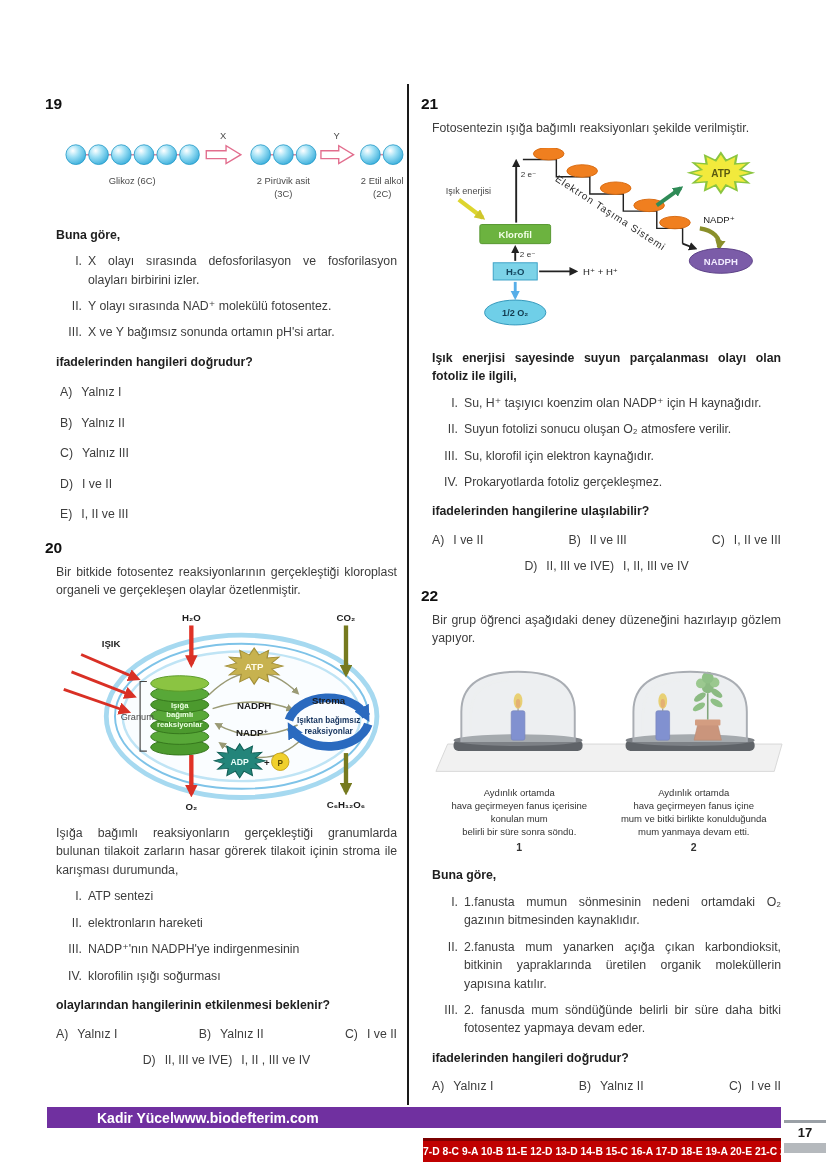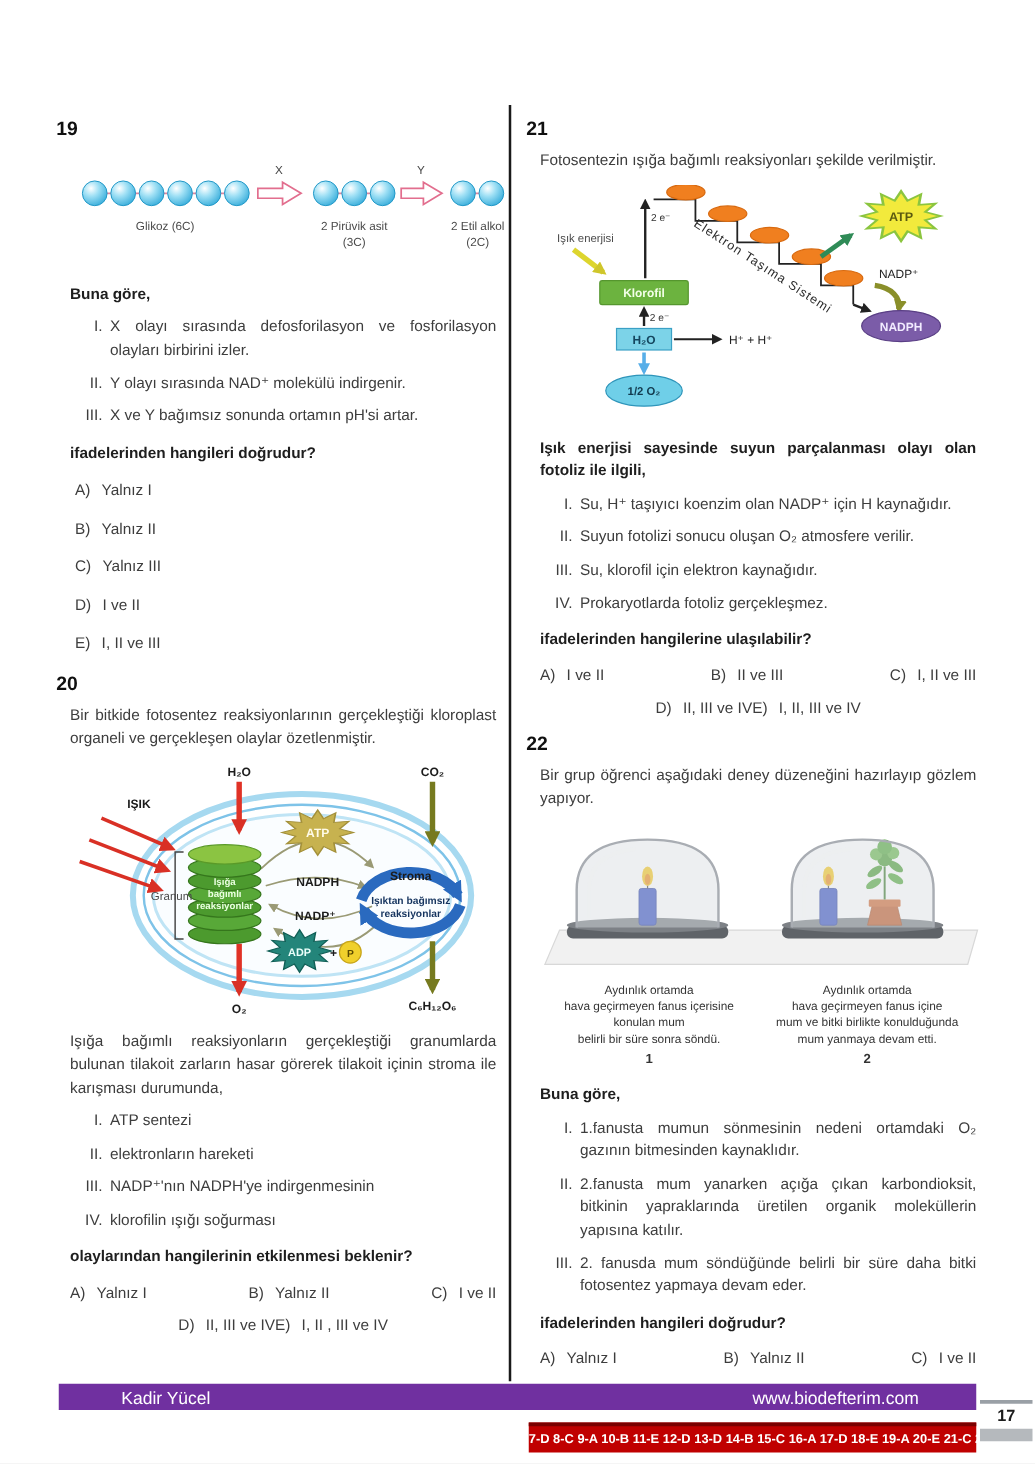--- a/index.html
+++ b/index.html
@@ -26,22 +26,22 @@
   .opt-row{display:flex;justify-content:space-between;margin:10px 0 4px;}
   .opt-row .opt{display:flex;}
   .opt-row2{display:flex;justify-content:center;margin:8px 0 4px;}
   .fig{margin:10px 0 4px;text-align:center;}
   .jar-captions{display:flex;margin-top:3px;}
   .jar-cap{width:50%;text-align:center;font-size:9.5px;line-height:1.4;color:#333;}
   .jar-cap .num{font-weight:bold;font-size:10.5px;margin-top:1px;}
   .answer-key{margin-top:16px;background:#C00000;border-top:3px solid #7a0000;color:#fff;font-weight:bold;
         font-size:10.3px;text-align:center;padding:3px 0 2px;white-space:nowrap;}
   .footer-band{position:absolute;left:47px;top:1107px;width:734px;height:21px;background:#7030A0;color:#fff;
-        display:flex;align-items:center;justify-content:space-between;padding:0 46px 0 50px;box-sizing:border-box;
-        font-weight:normal;font-size:14px;}
+        display:flex;align-items:center;justify-content:flex-start;padding:0 46px 0 50px;box-sizing:border-box;
+        font-weight:bold;font-size:14px;}
   .pagenum{position:absolute;left:784px;top:1120px;width:42px;text-align:center;font-weight:bold;font-size:13px;color:#1c1c1c;}
   .pagenum .bar-top{height:3px;background:#9aa0a6;margin-bottom:2px;}
   .pagenum .bar-bottom{height:10px;background:#b5b9bd;margin-top:3px;}
   svg text{font-family:"Liberation Sans","DejaVu Sans",sans-serif;}
   .svgcap{font-size:9.5px;fill:#4a4a4a;text-anchor:middle;}
   .svgbold{font-size:10px;font-weight:bold;fill:#1c1c1c;text-anchor:middle;}
   .svgsm{font-size:8.5px;fill:#333;text-anchor:middle;}
 </style>
 </head>
 <body>
@@ -128,21 +128,21 @@
             </svg>
           </div>
           <p class="lead">Buna göre,</p>
           <div>
             <div class="item">
                 <span class="rn">I.</span>
                 <span class="txt">X olayı sırasında defosforilasyon ve fosforilasyon olayları birbirini izler.</span>
               </div>
             <div class="item">
                 <span class="rn">II.</span>
-                <span class="txt">Y olayı sırasında NAD⁺ molekülü indirgenir.</span>
+                <span class="txt">Y olayı sırasında NAD⁺ molekülü fotosentez.</span>
               </div>
             <div class="item">
                 <span class="rn">III.</span>
                 <span class="txt">X ve Y bağımsız sonunda ortamın pH'si artar.</span>
               </div>
           </div>
           <p class="qline">ifadelerinden hangileri doğrudur?</p>
           <div class="opts-v">
             <div class="opt">
                 <span class="ol">A)</span>

